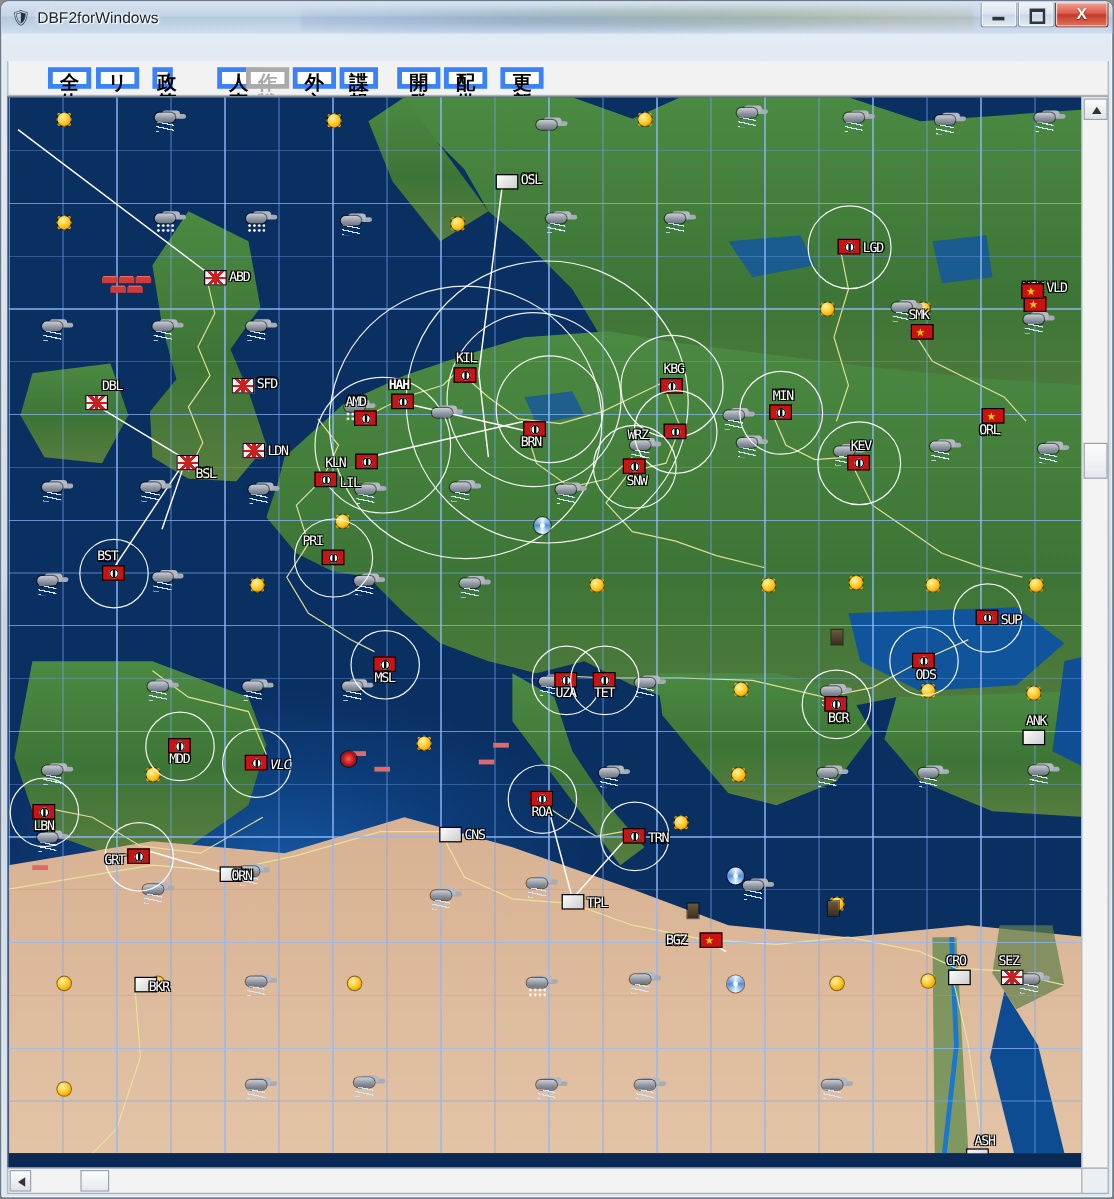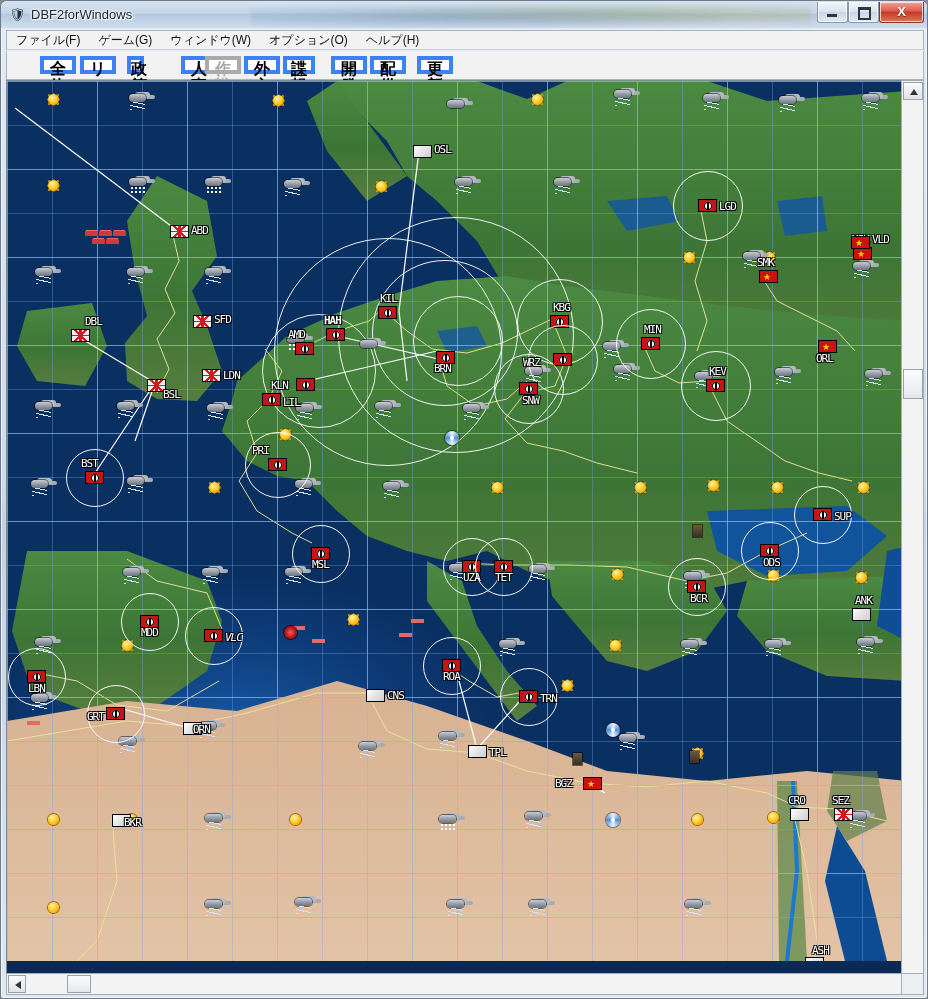--- a/index.html
+++ b/index.html
@@ -257,27 +257,20 @@
       <i></i>
     </div>
     <div class="wbtn" id="btn-max">
       <i></i>
     </div>
     <div class="wbtn" id="btn-close">
       <span>X</span>
     </div>
   </div>
 
-  <div id="menubar">
-      <div class="menu-item">ファイル(F)</div>
-      <div class="menu-item">ゲーム(G)</div>
-      <div class="menu-item">ウィンドウ(W)</div>
-      <div class="menu-item">オプション(O)</div>
-      <div class="menu-item">ヘルプ(H)</div>
-    </div>
 
   <div id="toolbar">
       <div class="tb-btn" style="left: 33px; width: 36px;">全体</div>
       <div class="tb-btn" style="left: 73px; width: 36px;">リスト</div>
       <div class="tb-btn" style="left: 120px; width: 17px;">政策</div>
       <div class="tb-btn" style="left: 174px; width: 36px;">人事</div>
       <div class="tb-btn disabled" style="left: 198px; width: 36px;">作戦</div>
       <div class="tb-btn" style="left: 237px; width: 36px;">外交</div>
       <div class="tb-btn" style="left: 276px; width: 32px; text-decoration: underline;">諜報</div>
       <div class="tb-btn" style="left: 324px; width: 36px;">開発</div>

